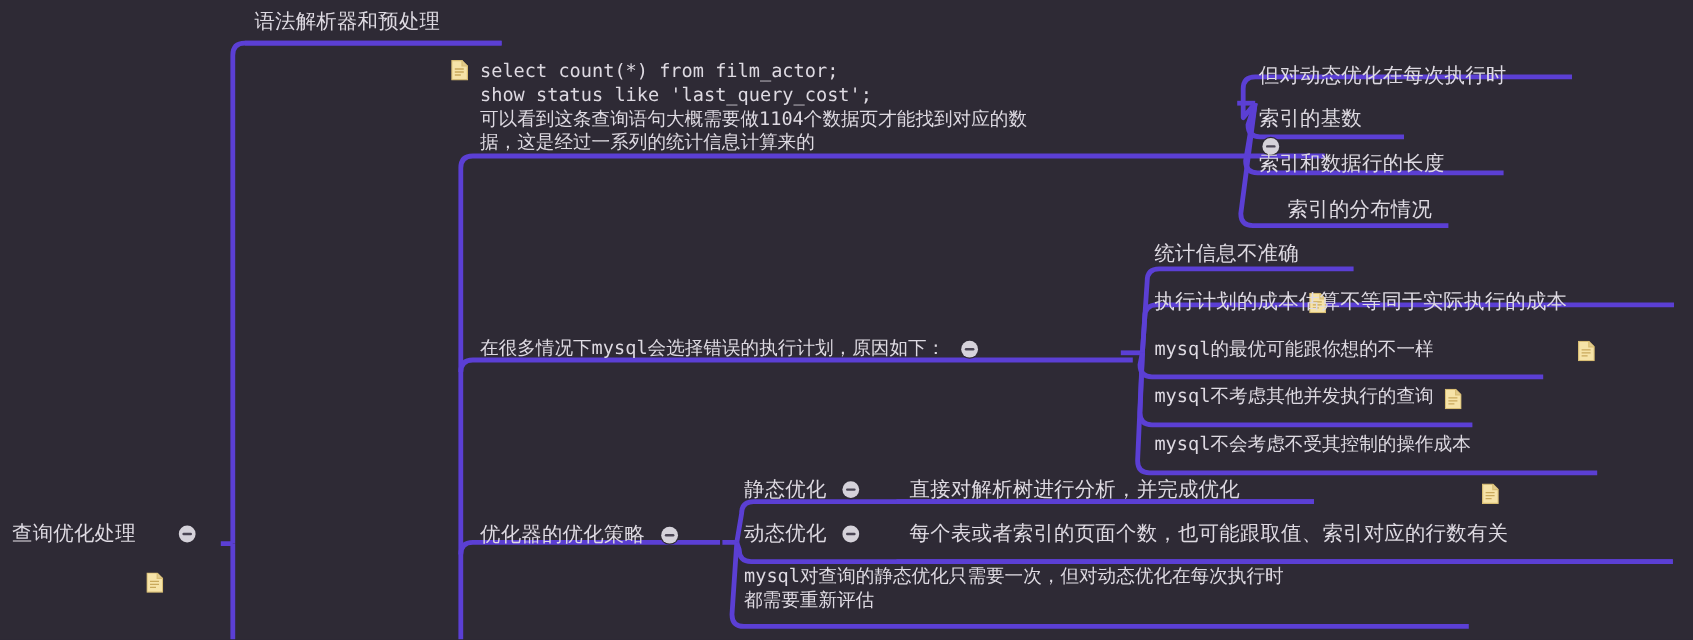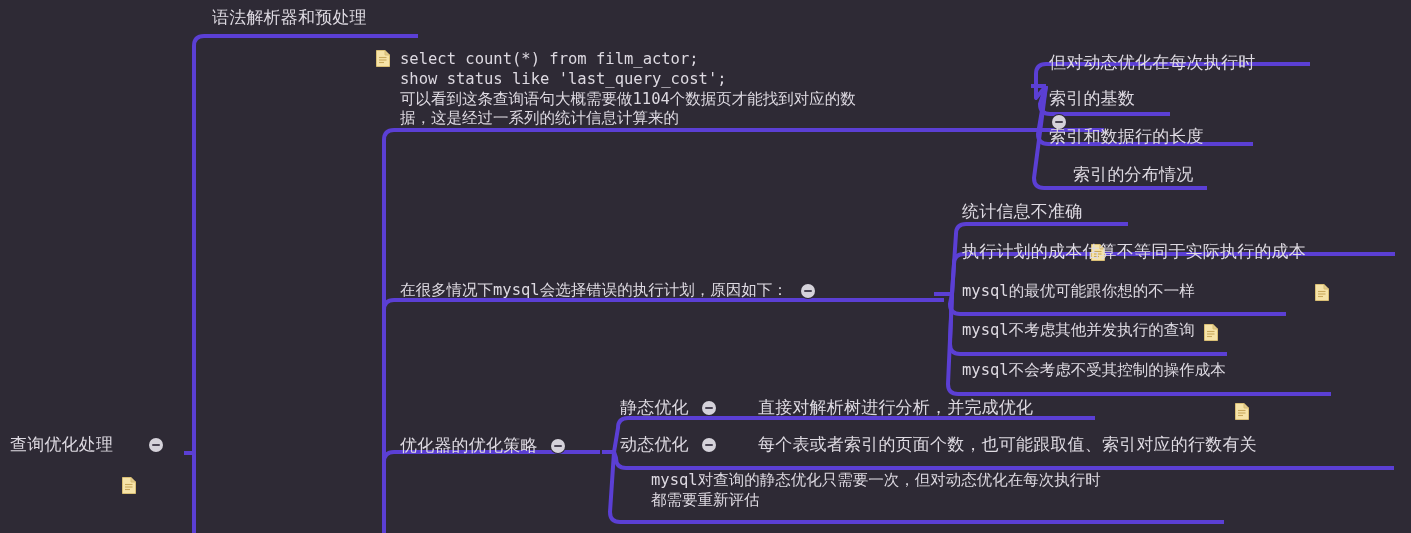--- a/index.html
+++ b/index.html
@@ -221,18 +221,18 @@
   </div>
 
   <div class="node" style="left:620px;top:434px;">
     <span class="txt">动态优化</span>
     <span class="bullet"></span>
   </div>
   <div class="node" style="left:758px;top:434px;">
     <span class="txt">每个表或者索引的页面个数，也可能跟取值、索引对应的行数有关</span>
   </div>
 
-  <div class="node mono multiline" style="left:651px;top:471px;align-items:center;">
+  <div class="node mono multiline" style="left:620px;top:471px;align-items:center;">
     <span class="txt">mysql对查询的静态优化只需要一次，但对动态优化在每次执行时
 都需要重新评估</span>
   </div>
 
 </div>
 
 </body></html>

